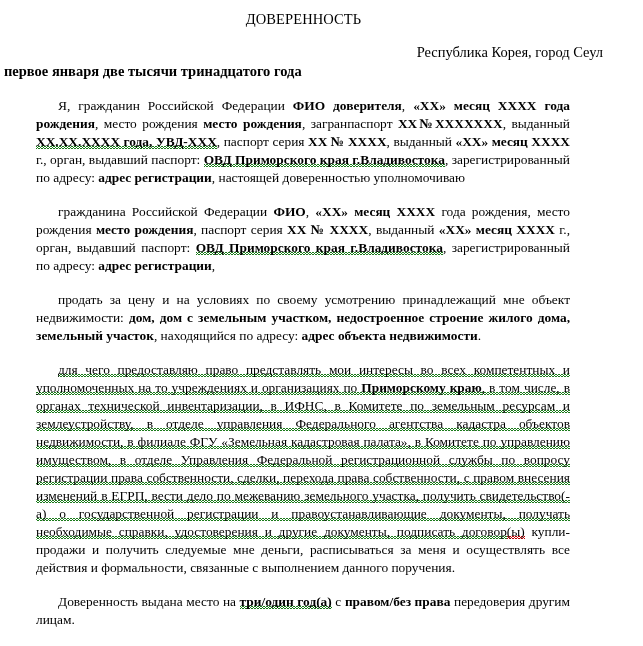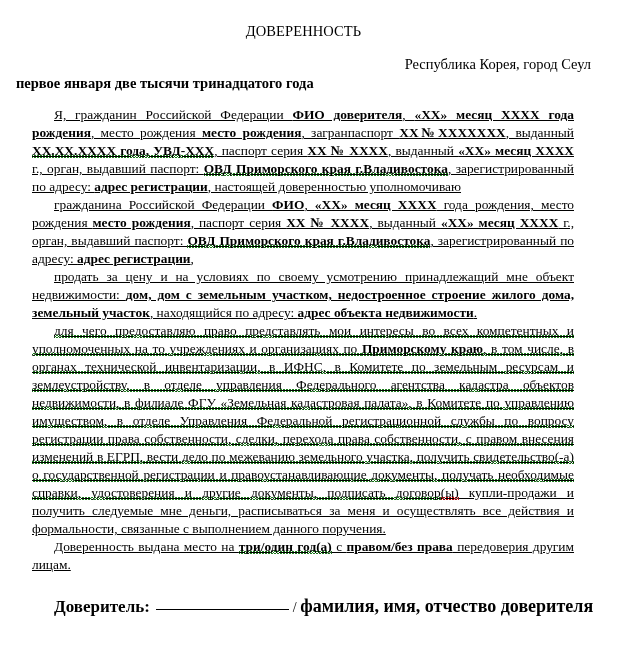--- a/index.html
+++ b/index.html
@@ -12,21 +12,21 @@
     height: 646px;
     font-family: "Liberation Serif", "DejaVu Serif", serif;
     color: #000000;
     overflow: hidden;
   }
   .page {
     width: 607px;
     height: 646px;
     position: relative;
     box-sizing: border-box;
-    padding: 16px;
+    padding: 4px;
   }
   .title {
     text-align: center;
     font-size: 14.5px;
     line-height: 19px;
     padding-top: 6px;
     letter-spacing: 0.1px;
   }
   .subtitle {
     text-align: right;
@@ -38,27 +38,26 @@
     text-align: left;
     font-size: 14.5px;
     line-height: 19px;
     font-weight: bold;
   }
   .body-block {
     padding: 0 17px 0 16px;
     margin-top: 13px;
   }
   p.para {
-    margin: 0;
+    margin: 16px;
     text-align: justify;
     text-justify: inter-word;
     font-size: 13.4px;
     line-height: 18px;
     text-indent: 22px;
-    text-decoration: underline;
   }
   b { font-weight: bold; }
 
   
   .gsq {
     background-repeat: repeat-x;
     background-position: left 95%;
     background-image:
       linear-gradient(45deg, transparent 45%, #1a7a1a 45%, #1a7a1a 55%, transparent 55%),
       linear-gradient(-45deg, transparent 45%, #1a7a1a 45%, #1a7a1a 55%, transparent 55%);

